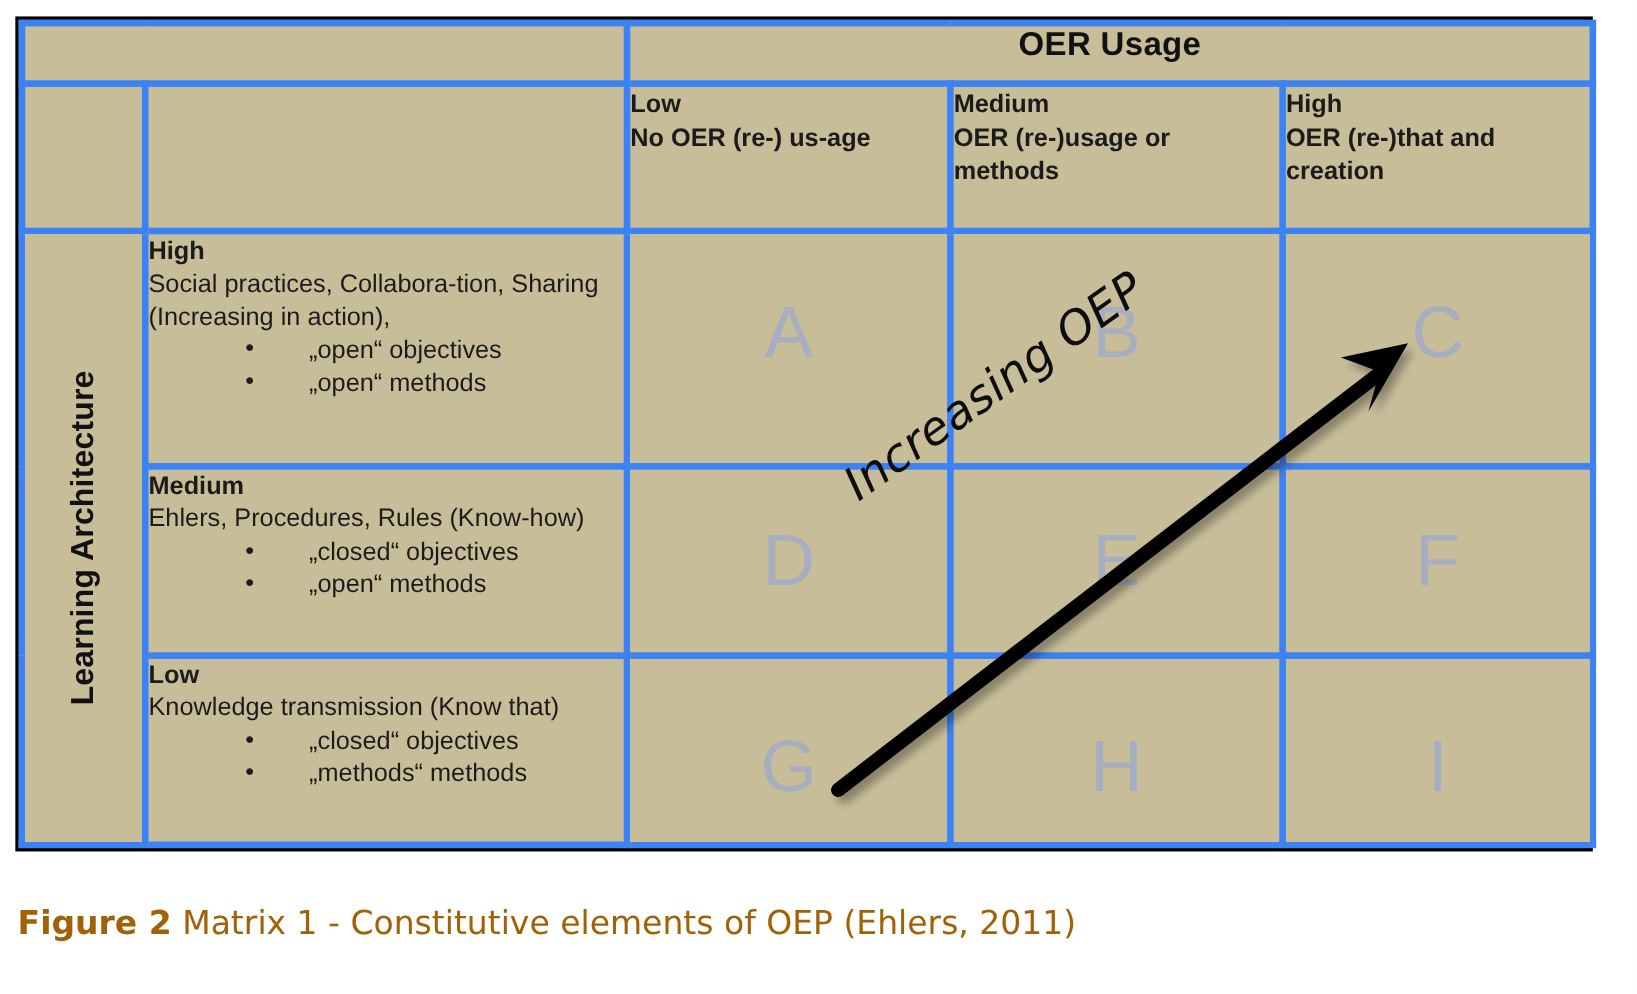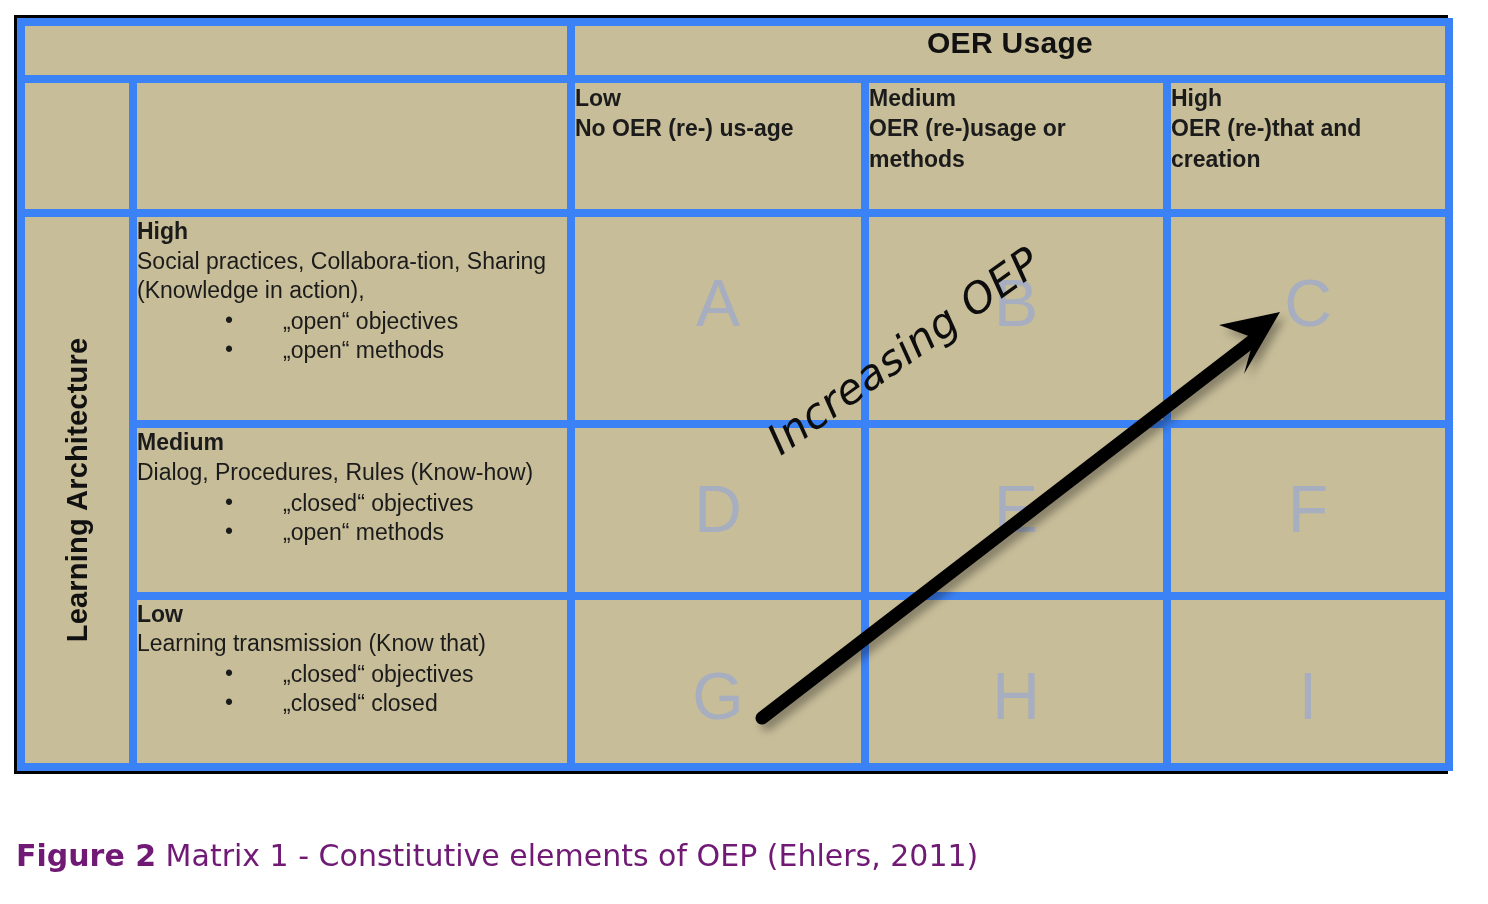--- a/index.html
+++ b/index.html
@@ -35,21 +35,21 @@
 
   .matrix-table {
     position: absolute;
     inset: 0;
     border-collapse: collapse;
     width: 100%;
     height: 100%;
     table-layout: fixed;
   }
   .matrix-table td, .matrix-table th {
-    border: 8px solid #3b82f6;
+    border: 6px solid #3b82f6;
     vertical-align: top;
     padding: 0;
     background: #c7bd99;
   }
   .no-left  { border-left: none; }
   .no-top   { border-top: none; }
   .no-right { border-right: none; }
   .no-bottom{ border-bottom: none; }
   .blank-cell { border-top: none; border-left: none; }
 
@@ -178,24 +178,23 @@
     font-family: "DejaVu Sans", sans-serif;
     letter-spacing: 0.5px;
   }
 
   
   .caption {
     position: absolute;
     left: 16px;
     top: 822px;
     font-size: 30px;
-    color: #701a75;
+    color: #a16207;
     font-family: "DejaVu Sans", sans-serif;
     white-space: nowrap;
-    margin-top: 16px;
   }
   .caption .cap-strong {
     font-weight: bold;
   }
   .caption .cap-rest {
     font-weight: normal;
   }
 </style>
 </head>
 <body>
@@ -238,66 +237,66 @@
           </td>
         </tr>
 
         <tr class="row-high">
           <td class="axis-cell no-left" rowspan="3">
             <span class="axis-label">Learning Architecture</span>
           </td>
 
           <td class="desc-cell">
             <span class="d-title">High</span>
-            <span class="d-body">Social practices, Collabora-tion, Sharing (Knowledge in action),</span>
+            <span class="d-body">Social practices, Collabora-tion, Sharing (Increasing in action),</span>
             <ul>
               <li>„open“ objectives</li>
               <li>„open“ methods</li>
             </ul>
           </td>
 
           <td class="letter-cell">
             <span class="cell-letter">A</span>
           </td>
           <td class="letter-cell">
             <span class="cell-letter">B</span>
           </td>
           <td class="letter-cell no-right">
             <span class="cell-letter">C</span>
           </td>
         </tr>
 
         <tr class="row-medium">
           <td class="desc-cell">
             <span class="d-title">Medium</span>
-            <span class="d-body">Dialog, Procedures, Rules (Know-how)</span>
+            <span class="d-body">Ehlers, Procedures, Rules (Know-how)</span>
             <ul>
               <li>„closed“ objectives</li>
               <li>„open“ methods</li>
             </ul>
           </td>
 
           <td class="letter-cell">
             <span class="cell-letter">D</span>
           </td>
           <td class="letter-cell">
             <span class="cell-letter">E</span>
           </td>
           <td class="letter-cell no-right">
             <span class="cell-letter">F</span>
           </td>
         </tr>
 
         <tr class="row-low">
           <td class="desc-cell no-bottom">
             <span class="d-title">Low</span>
-            <span class="d-body">Learning transmission (Know that)</span>
+            <span class="d-body">Knowledge transmission (Know that)</span>
             <ul>
               <li>„closed“ objectives</li>
-              <li>„closed“ closed</li>
+              <li>„methods“ methods</li>
             </ul>
           </td>
 
           <td class="letter-cell no-bottom">
             <span class="cell-letter">G</span>
           </td>
           <td class="letter-cell no-bottom">
             <span class="cell-letter">H</span>
           </td>
           <td class="letter-cell no-bottom no-right">

